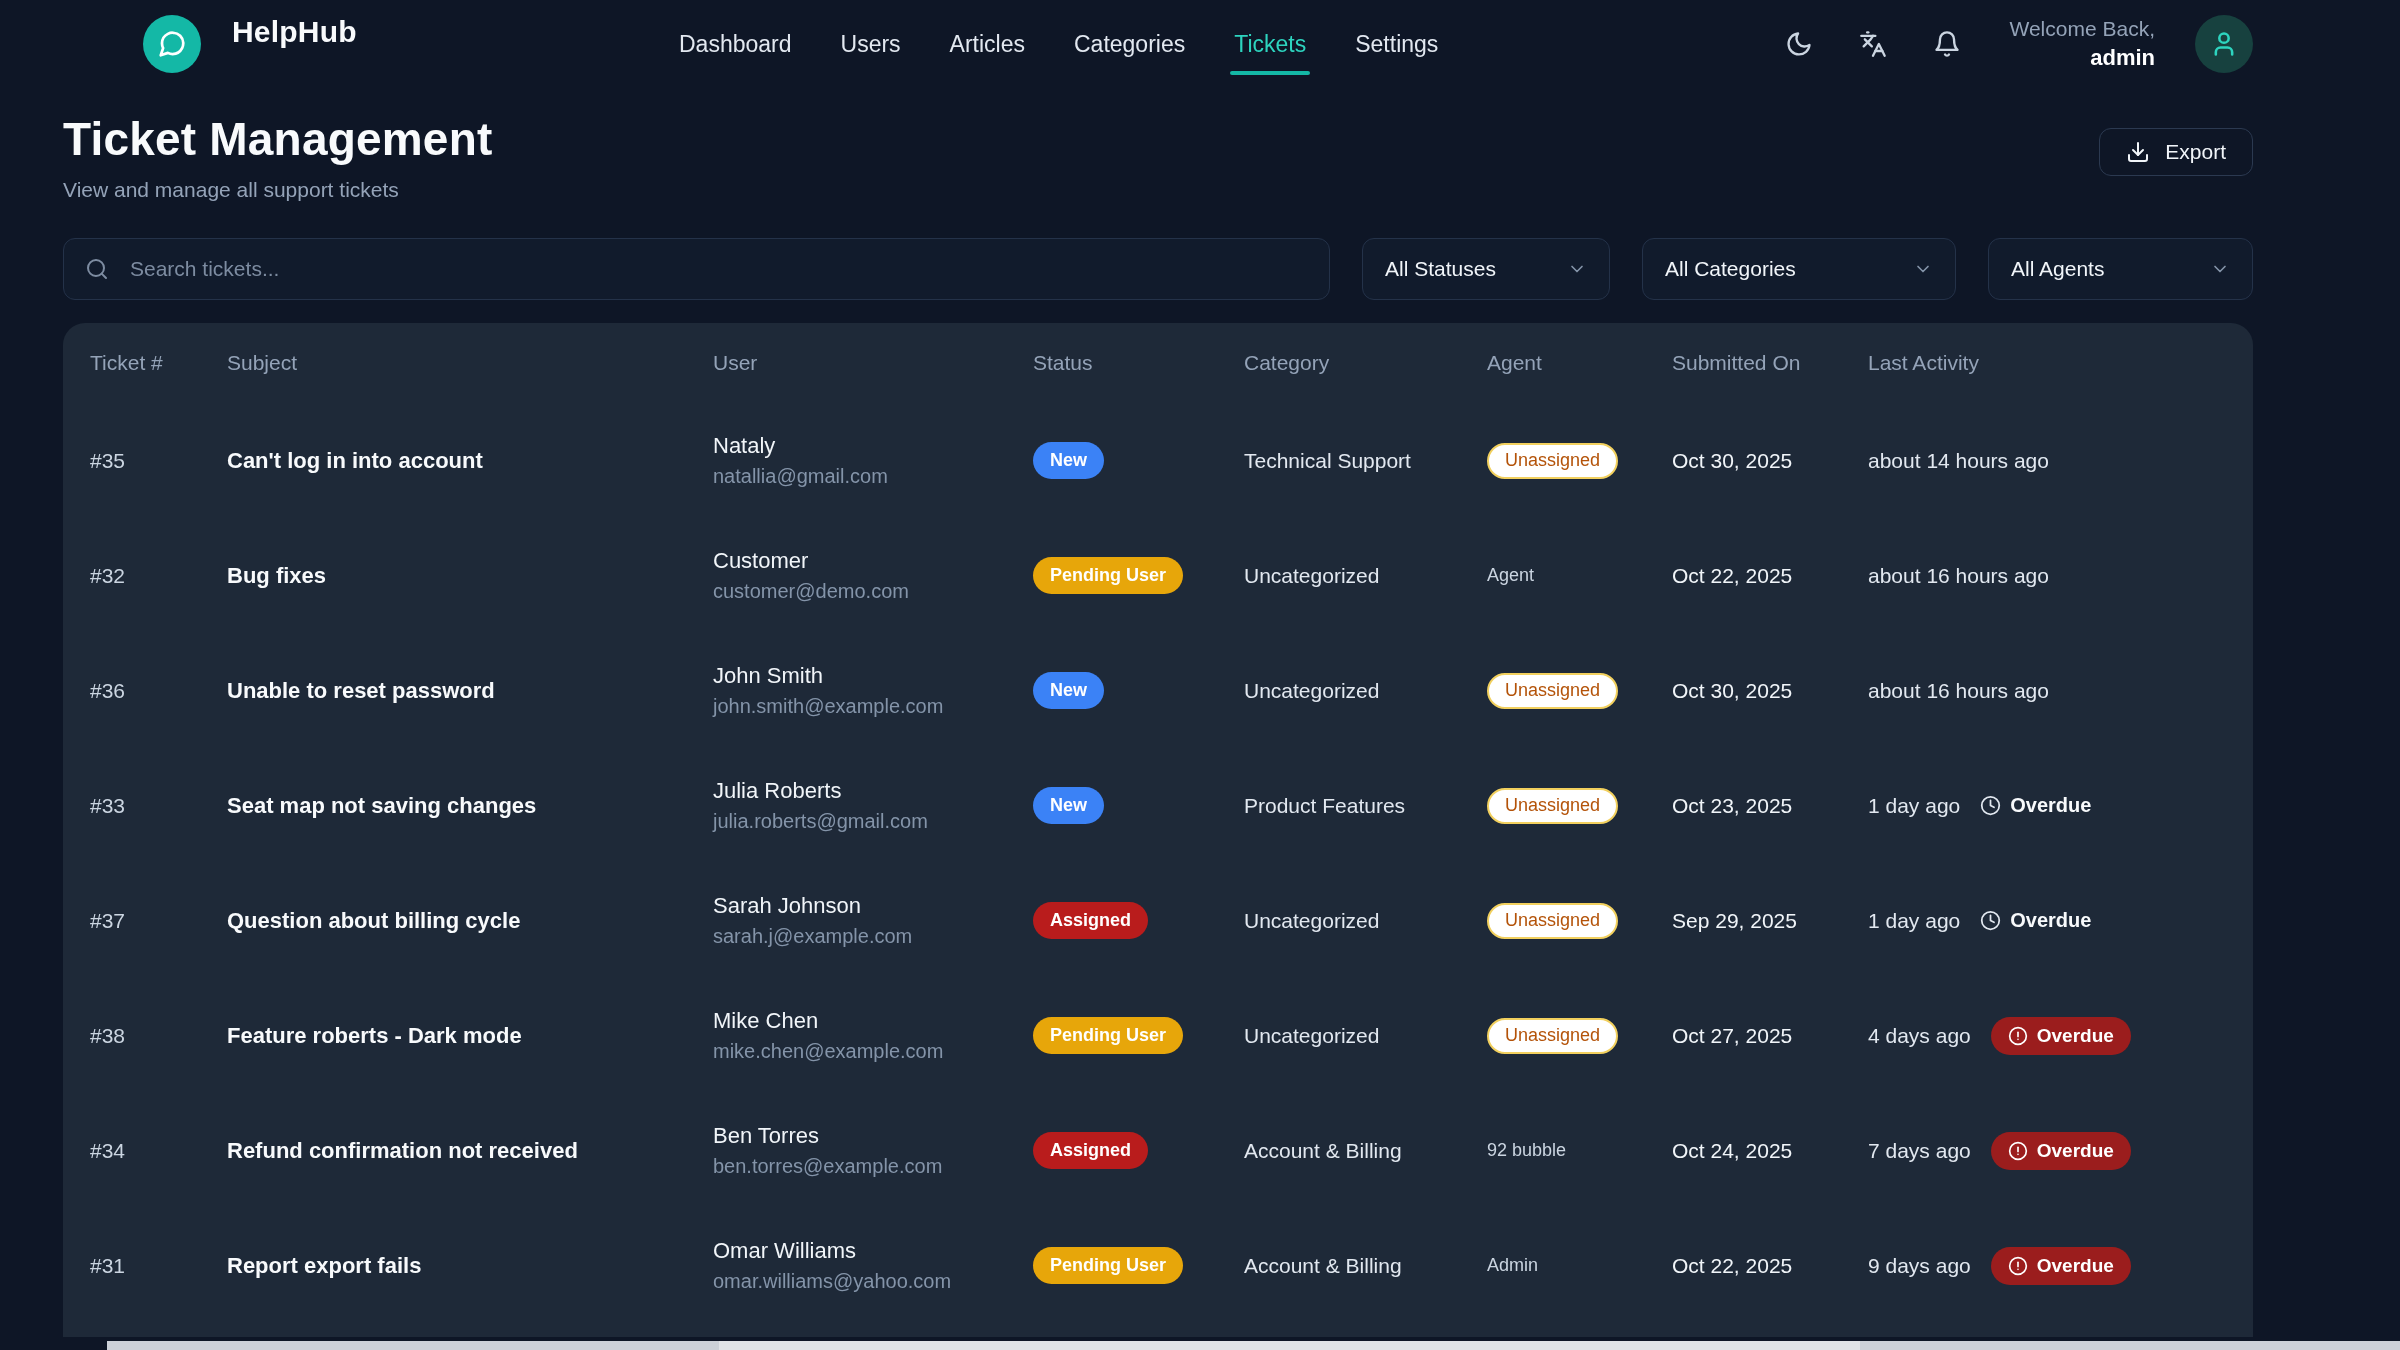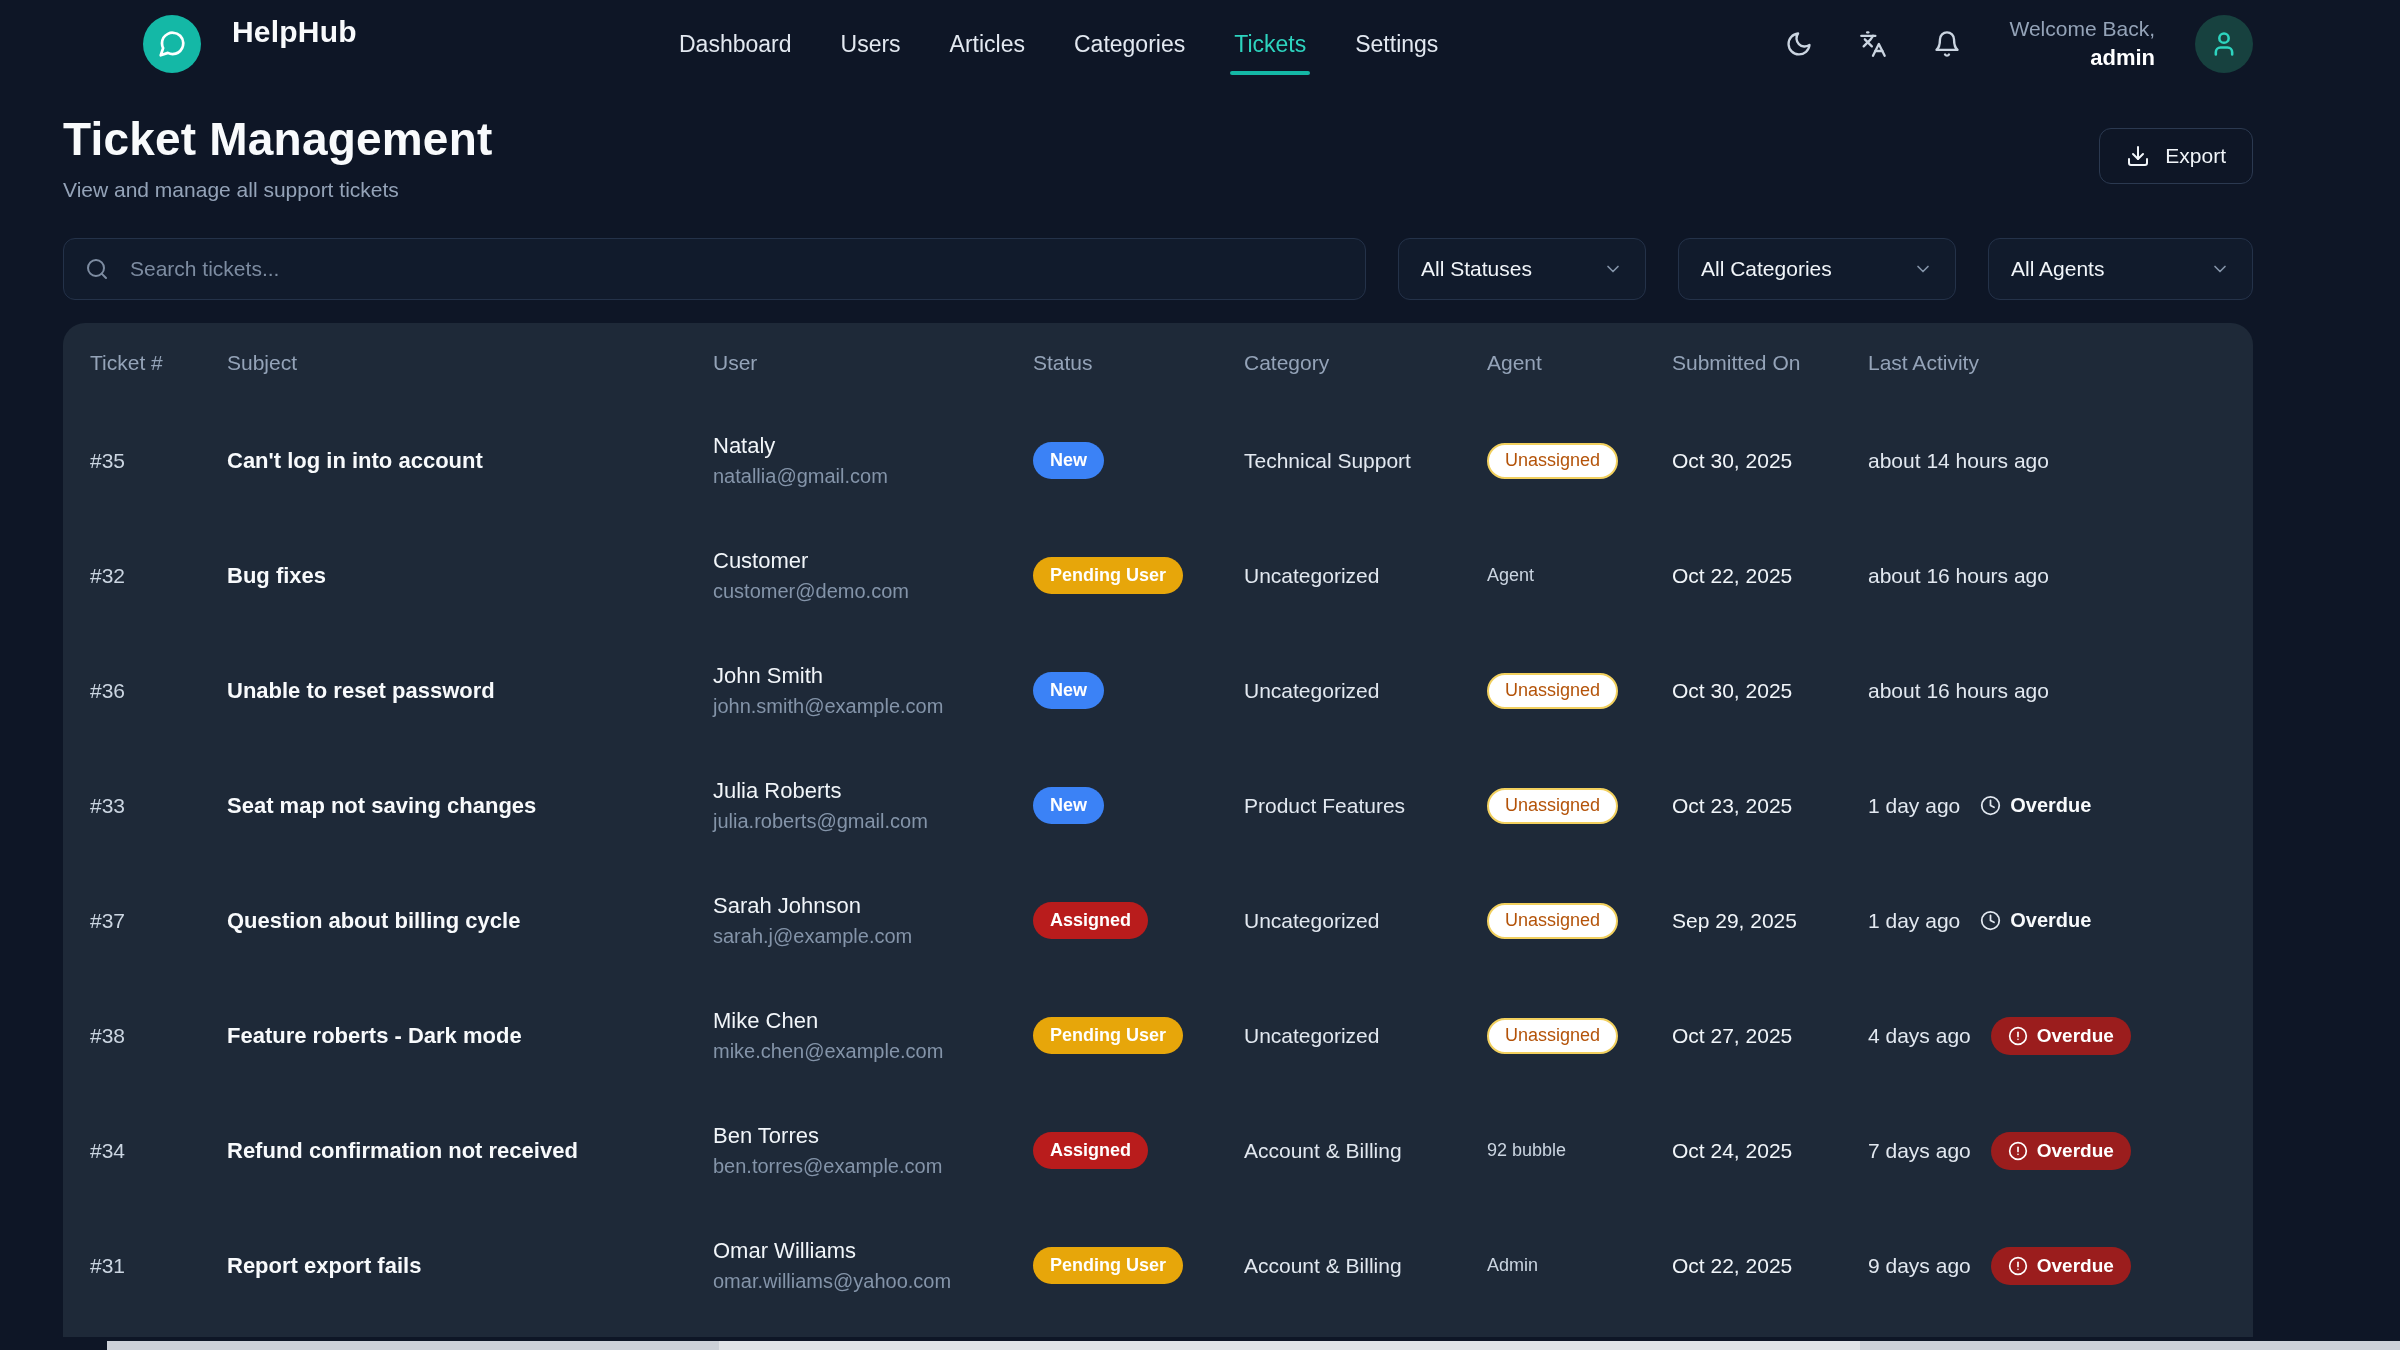--- a/index.html
+++ b/index.html
@@ -21,34 +21,34 @@
   .welcome { text-align:right; line-height:1.35; margin-left:6px; }
   .welcome-line1 { font-size:21px; color:#94a3b8; }
   .welcome-line2 { font-size:22px; color:#ffffff; font-weight:700; }
   .avatar { width:58px; height:58px; border-radius:50%; background:#17413f; display:flex; align-items:center; justify-content:center; color:#2dd4bf; cursor:pointer; }
 
   
   .page { padding:0 147px 0 63px; }
   .page-head { display:flex; align-items:flex-start; margin-top:24px; }
   .page-title { font-size:46px; font-weight:700; color:#f8fafc; letter-spacing:.2px; }
   .page-subtitle { margin-top:12px; font-size:21px; color:#94a3b8; }
-  .export-btn { margin-left:auto; margin-top:16px; display:flex; align-items:center; gap:15px; height:56px; padding:0 26px;
+  .export-btn { margin-left:auto; margin-top:16px; display:flex; align-items:center; gap:15px; height:48px; padding:0 26px;
     background:transparent; border:1px solid #2b3950; border-radius:12px; color:#f1f5f9; font-size:21px; font-family:inherit; cursor:pointer; }
 
   
   .filters { display:flex; gap:32px; margin-top:36px; }
   .search-wrap { position:relative; flex:1;border-radius:8px; }
   .search-input { width:100%; height:62px; background:#111b2c; border:1px solid #243249; border-radius:12px;
     padding:0 24px 0 66px; font-size:21px; color:#e2e8f0; font-family:inherit; outline:none; }
   .search-input::placeholder { color:#7d8ca1; }
   .search-icon { position:absolute; left:22px; top:19px; color:#7d8ca1; pointer-events:none; }
   .select { height:62px; background:#111b2c; border:1px solid #243249; border-radius:12px; display:flex; align-items:center;
     justify-content:space-between; padding:0 22px; font-size:21px; color:#f1f5f9; cursor:pointer; }
   .select .chev { color:#8494a9; margin-left:18px; display:flex; }
-  .select.w1 { width:248px; } .select.w2 { width:278px; } .select.w3 { width:265px; }
+  .select.w1 { width:248px; } .select.w2 { width:314px; } .select.w3 { width:265px; }
 
   
   .panel { margin-top:23px; background:#1e2938; border-radius:22px 22px 0 0; height:1014px; overflow:hidden; }
   .trow { display:grid; grid-template-columns:137px 486px 320px 211px 243px 185px 196px 1fr; padding:0 27px; align-items:center; }
   .thead { height:80px; color:#94a3b8; font-size:21px; }
   .drow { height:115px; cursor:pointer; }
   .t-num { color:#cbd5e1; font-size:21px; }
   .t-subject { color:#f8fafc; font-size:22px; font-weight:600; padding-right:24px; }
   .t-user { display:flex; flex-direction:column; gap:6px; }
   .t-user-name { color:#f1f5f9; font-size:22px; }

